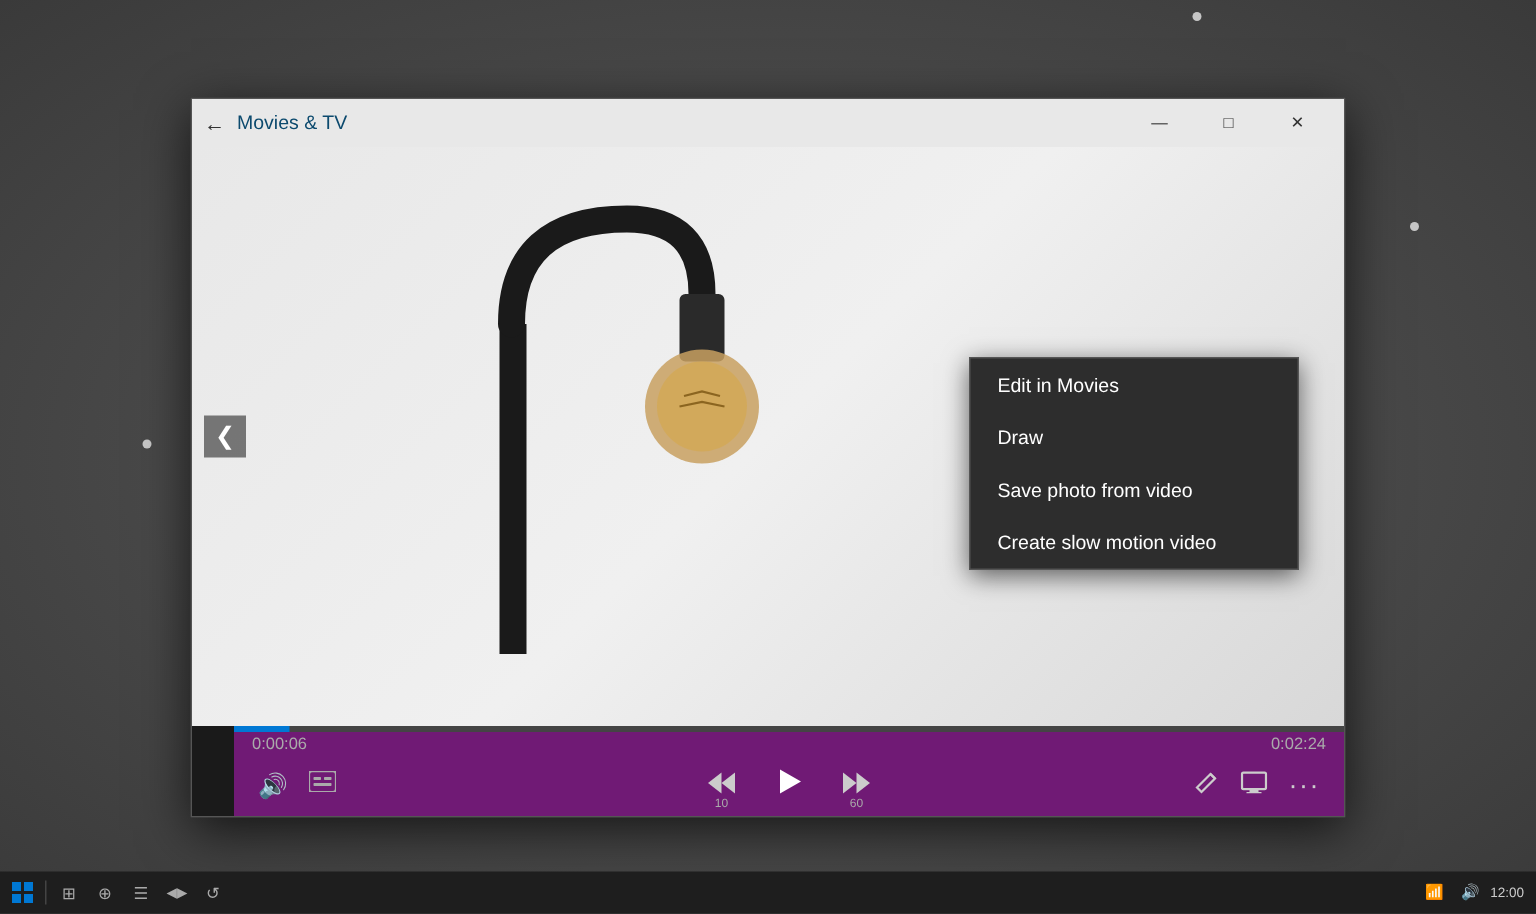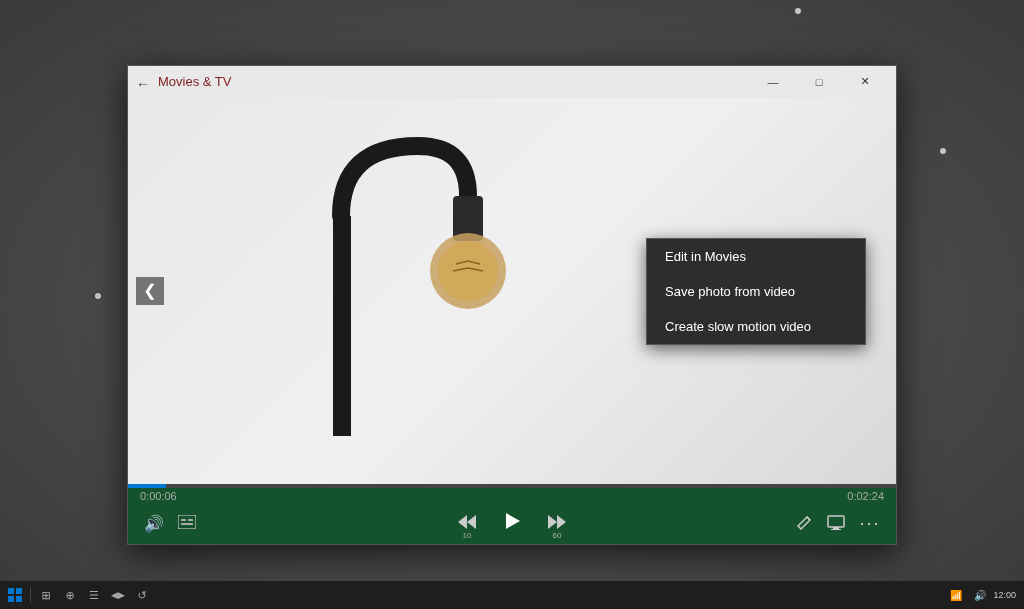--- a/index.html
+++ b/index.html
@@ -74,21 +74,21 @@
       flex-shrink: 0;
     }
     .title-bar-back {
       font-size: 14px;
       color: #333;
       margin-right: 8px;
       cursor: pointer;
     }
     .title-bar-title {
       font-size: 13px;
-      color: #7f1d1d;
+      color: #0c4a6e;
       flex: 1;
     }
     .window-controls {
       display: flex;
       gap: 0;
     }
     .win-btn {
       width: 46px;
       height: 32px;
       display: flex;
@@ -151,24 +151,25 @@
     .context-menu-item {
       padding: 10px 18px;
       color: white;
       font-size: 13px;
       cursor: pointer;
       white-space: nowrap;
     }
     
     .controls-bar {
       height: 60px;
-      background: #14532d;
+      background: #701a75;
       display: flex;
       flex-direction: column;
       flex-shrink: 0;
+      margin-left: 28px;
     }
     .progress-row {
       height: 4px;
       background: #444;
       position: relative;
       margin: 0;
     }
     .progress-fill {
       height: 100%;
       background: #0078d4;
@@ -346,20 +347,23 @@
       <path d="M275 155 L290 152 L305 155" stroke="#8b6520" stroke-width="1.5" fill="none"></path>
     </svg>
 
     <div class="nav-arrow-left">
       <span>❮</span>
     </div>
 
     <div class="context-menu">
       <div class="context-menu-item">
         <span>Edit in Movies</span>
+      </div>
+      <div class="context-menu-item">
+        <span>Draw</span>
       </div>
       <div class="context-menu-item">
         <span>Save photo from video</span>
       </div>
       <div class="context-menu-item">
         <span>Create slow motion video</span>
       </div>
     </div>
   </div>
 

